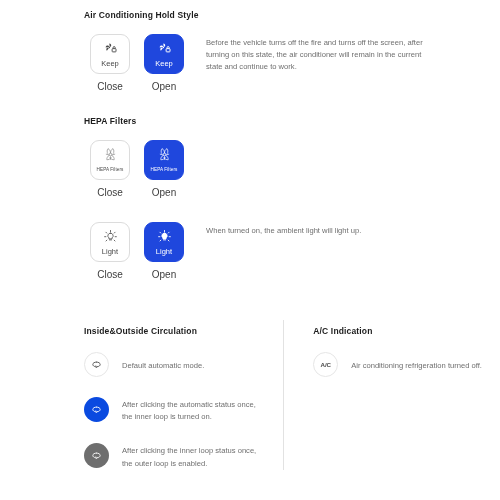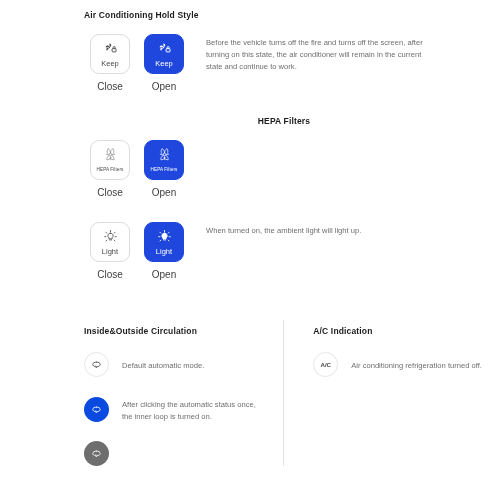--- a/index.html
+++ b/index.html
@@ -195,21 +195,21 @@
           </div>
           <div class="tile-label">Keep</div>
         </div>
         <div class="state-label">Open</div>
       </div>
 
       <div class="feature-desc">Before the vehicle turns off the fire and turns off the screen, after turning on this state, the air conditioner will remain in the current state and continue to work.</div>
     </div>
   </div>
 
-  <div class="feature" style="padding-top:24px;text-align:center;">
+  <div class="feature" style="padding-top:24px;">
     <div class="feature-title">HEPA Filters</div>
     <div class="feature-body">
       <div class="toggle-col">
         <div class="tile off">
           <div class="tile-icon">
             <svg width="15" height="15" viewBox="0 0 24 24">
               <g fill="none" stroke="#8d8d8d" stroke-width="1.15">
                 <circle cx="12" cy="12" r="2.1"></circle>
                 <path d="M12 9.9C12 6.4 10.3 3.6 8 2.6c-1.6 2-1.9 5.3-.3 8.2"></path>
                 <path d="M12 9.9c0-3.5 1.7-6.3 4-7.3 1.6 2 1.9 5.3.3 8.2"></path>
@@ -316,20 +316,21 @@
       </div>
 
       <div class="status-row">
         <div class="badge gray">
           <svg width="13" height="13" viewBox="0 0 24 24">
             <path d="M12 7.5c4 0 6.8 1.9 6.8 4.4 0 2.2-2.3 4-5.4 4.3" fill="none" stroke="#ffffff" stroke-width="1.6" stroke-linecap="round"></path>
             <path d="M12 7.5C8 7.5 5.2 9.4 5.2 11.9c0 2.2 2.3 4 5.4 4.3" fill="none" stroke="#ffffff" stroke-width="1.6" stroke-linecap="round"></path>
             <path d="M11.2 14.4 13 16.2l-1.8 1.8" fill="none" stroke="#ffffff" stroke-width="1.6" stroke-linecap="round" stroke-linejoin="round"></path>
           </svg>
         </div>
+        <div class="status-desc">After clicking the inner loop status once, the outer loop is enabled.</div>
       </div>
     </div>
 
     <div class="vdivider"></div>
 
     <div class="col col-right">
       <div class="col-title">A/C Indication</div>
 
       <div class="status-row">
         <div class="badge neutral">

